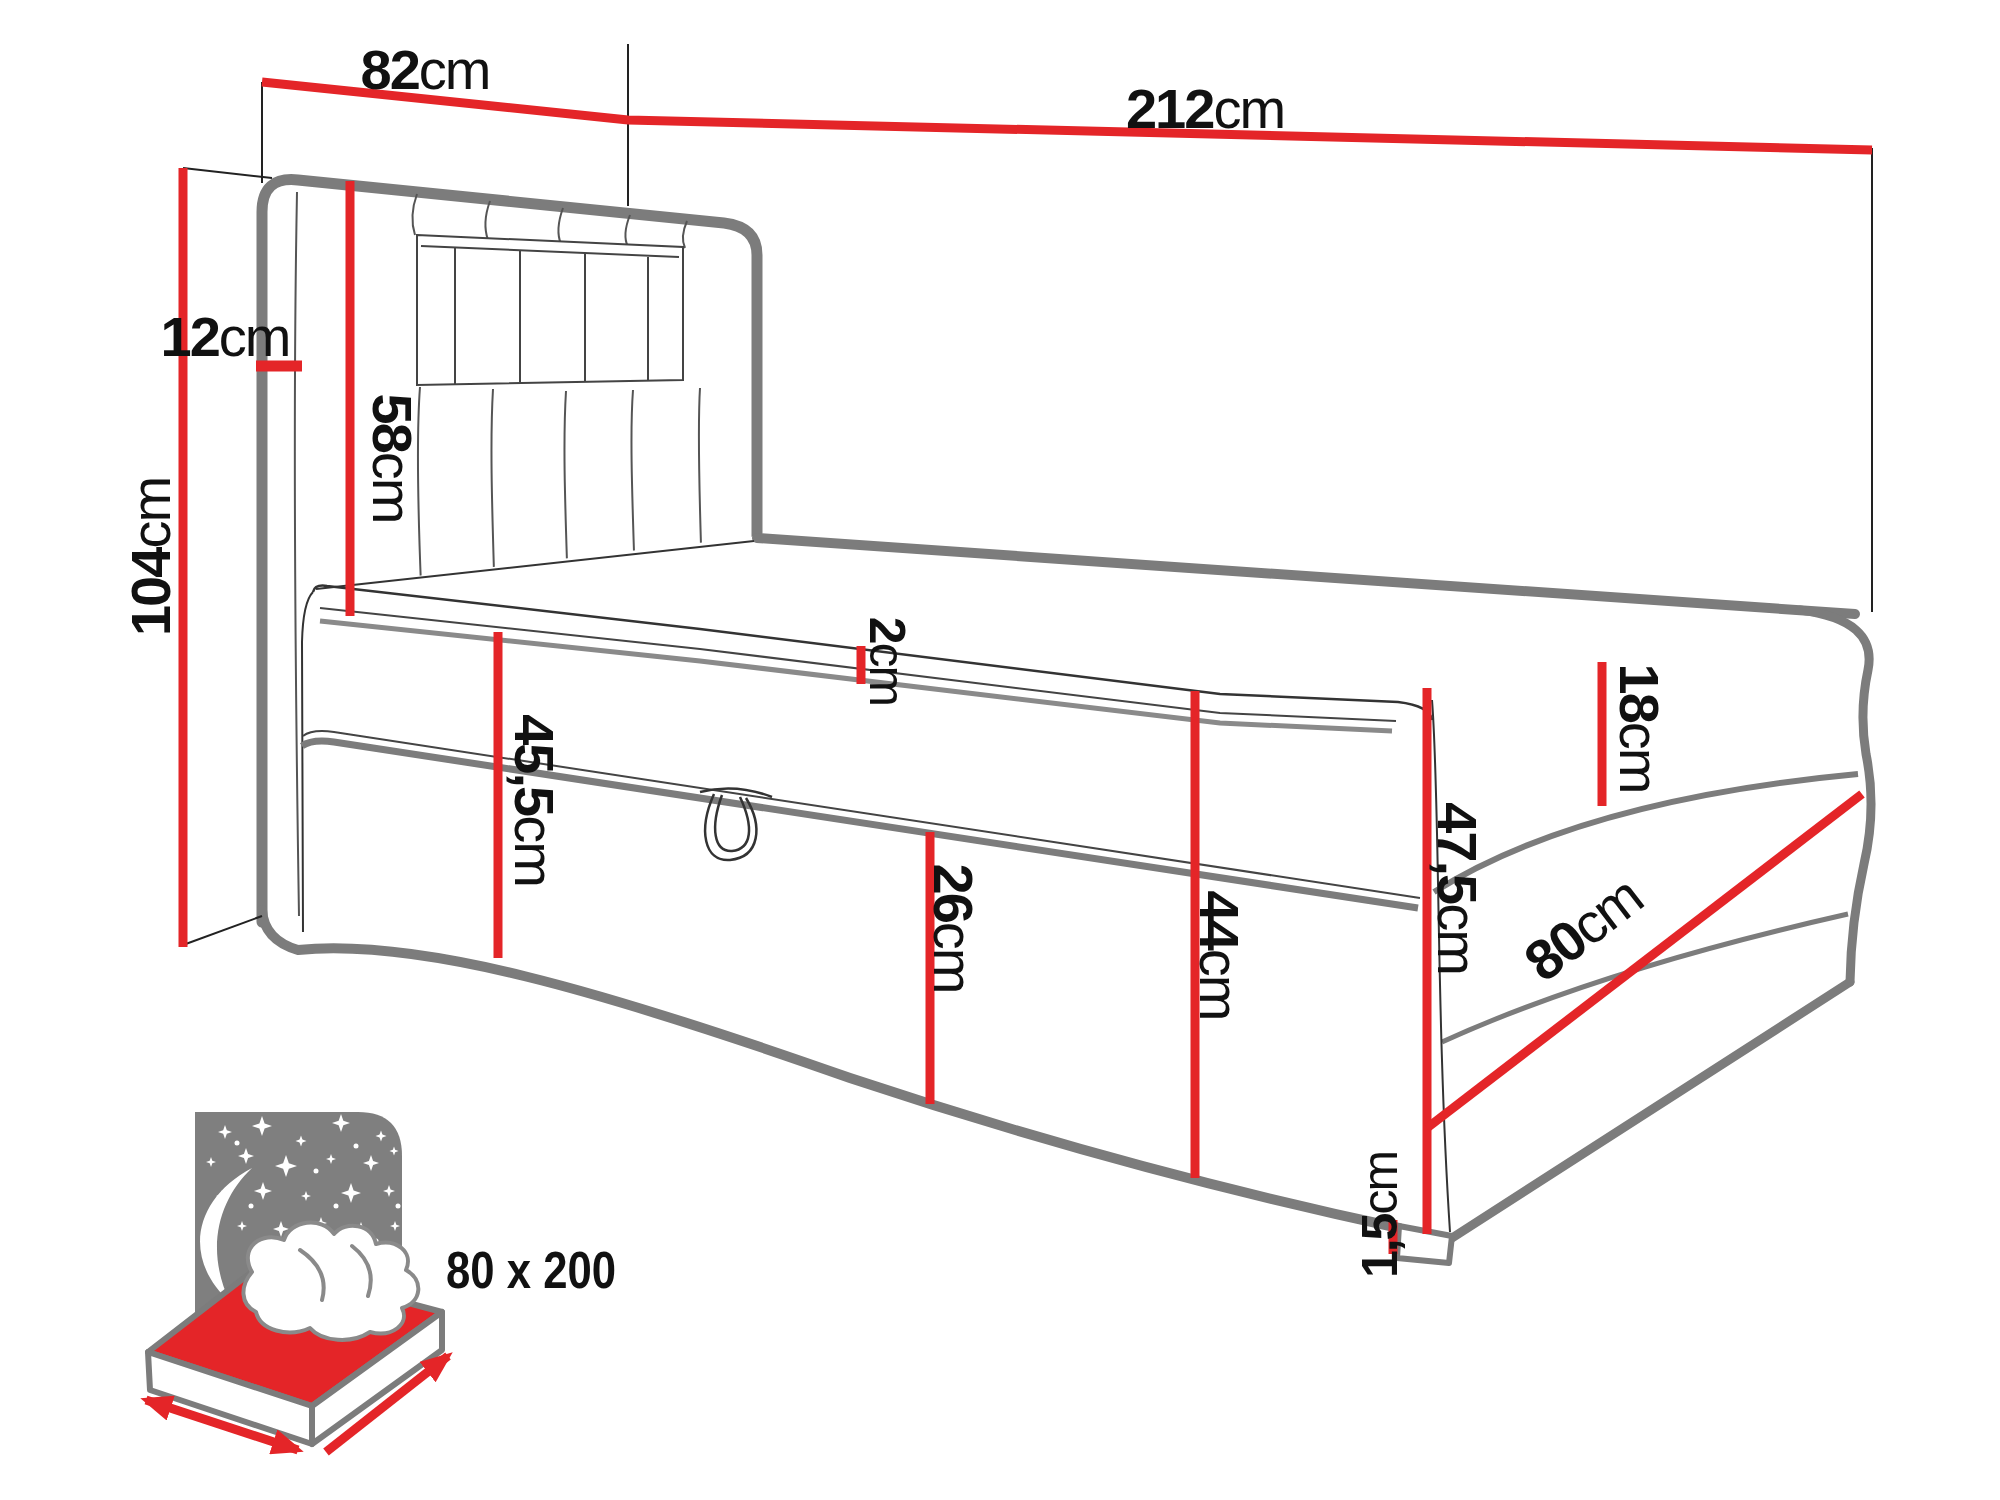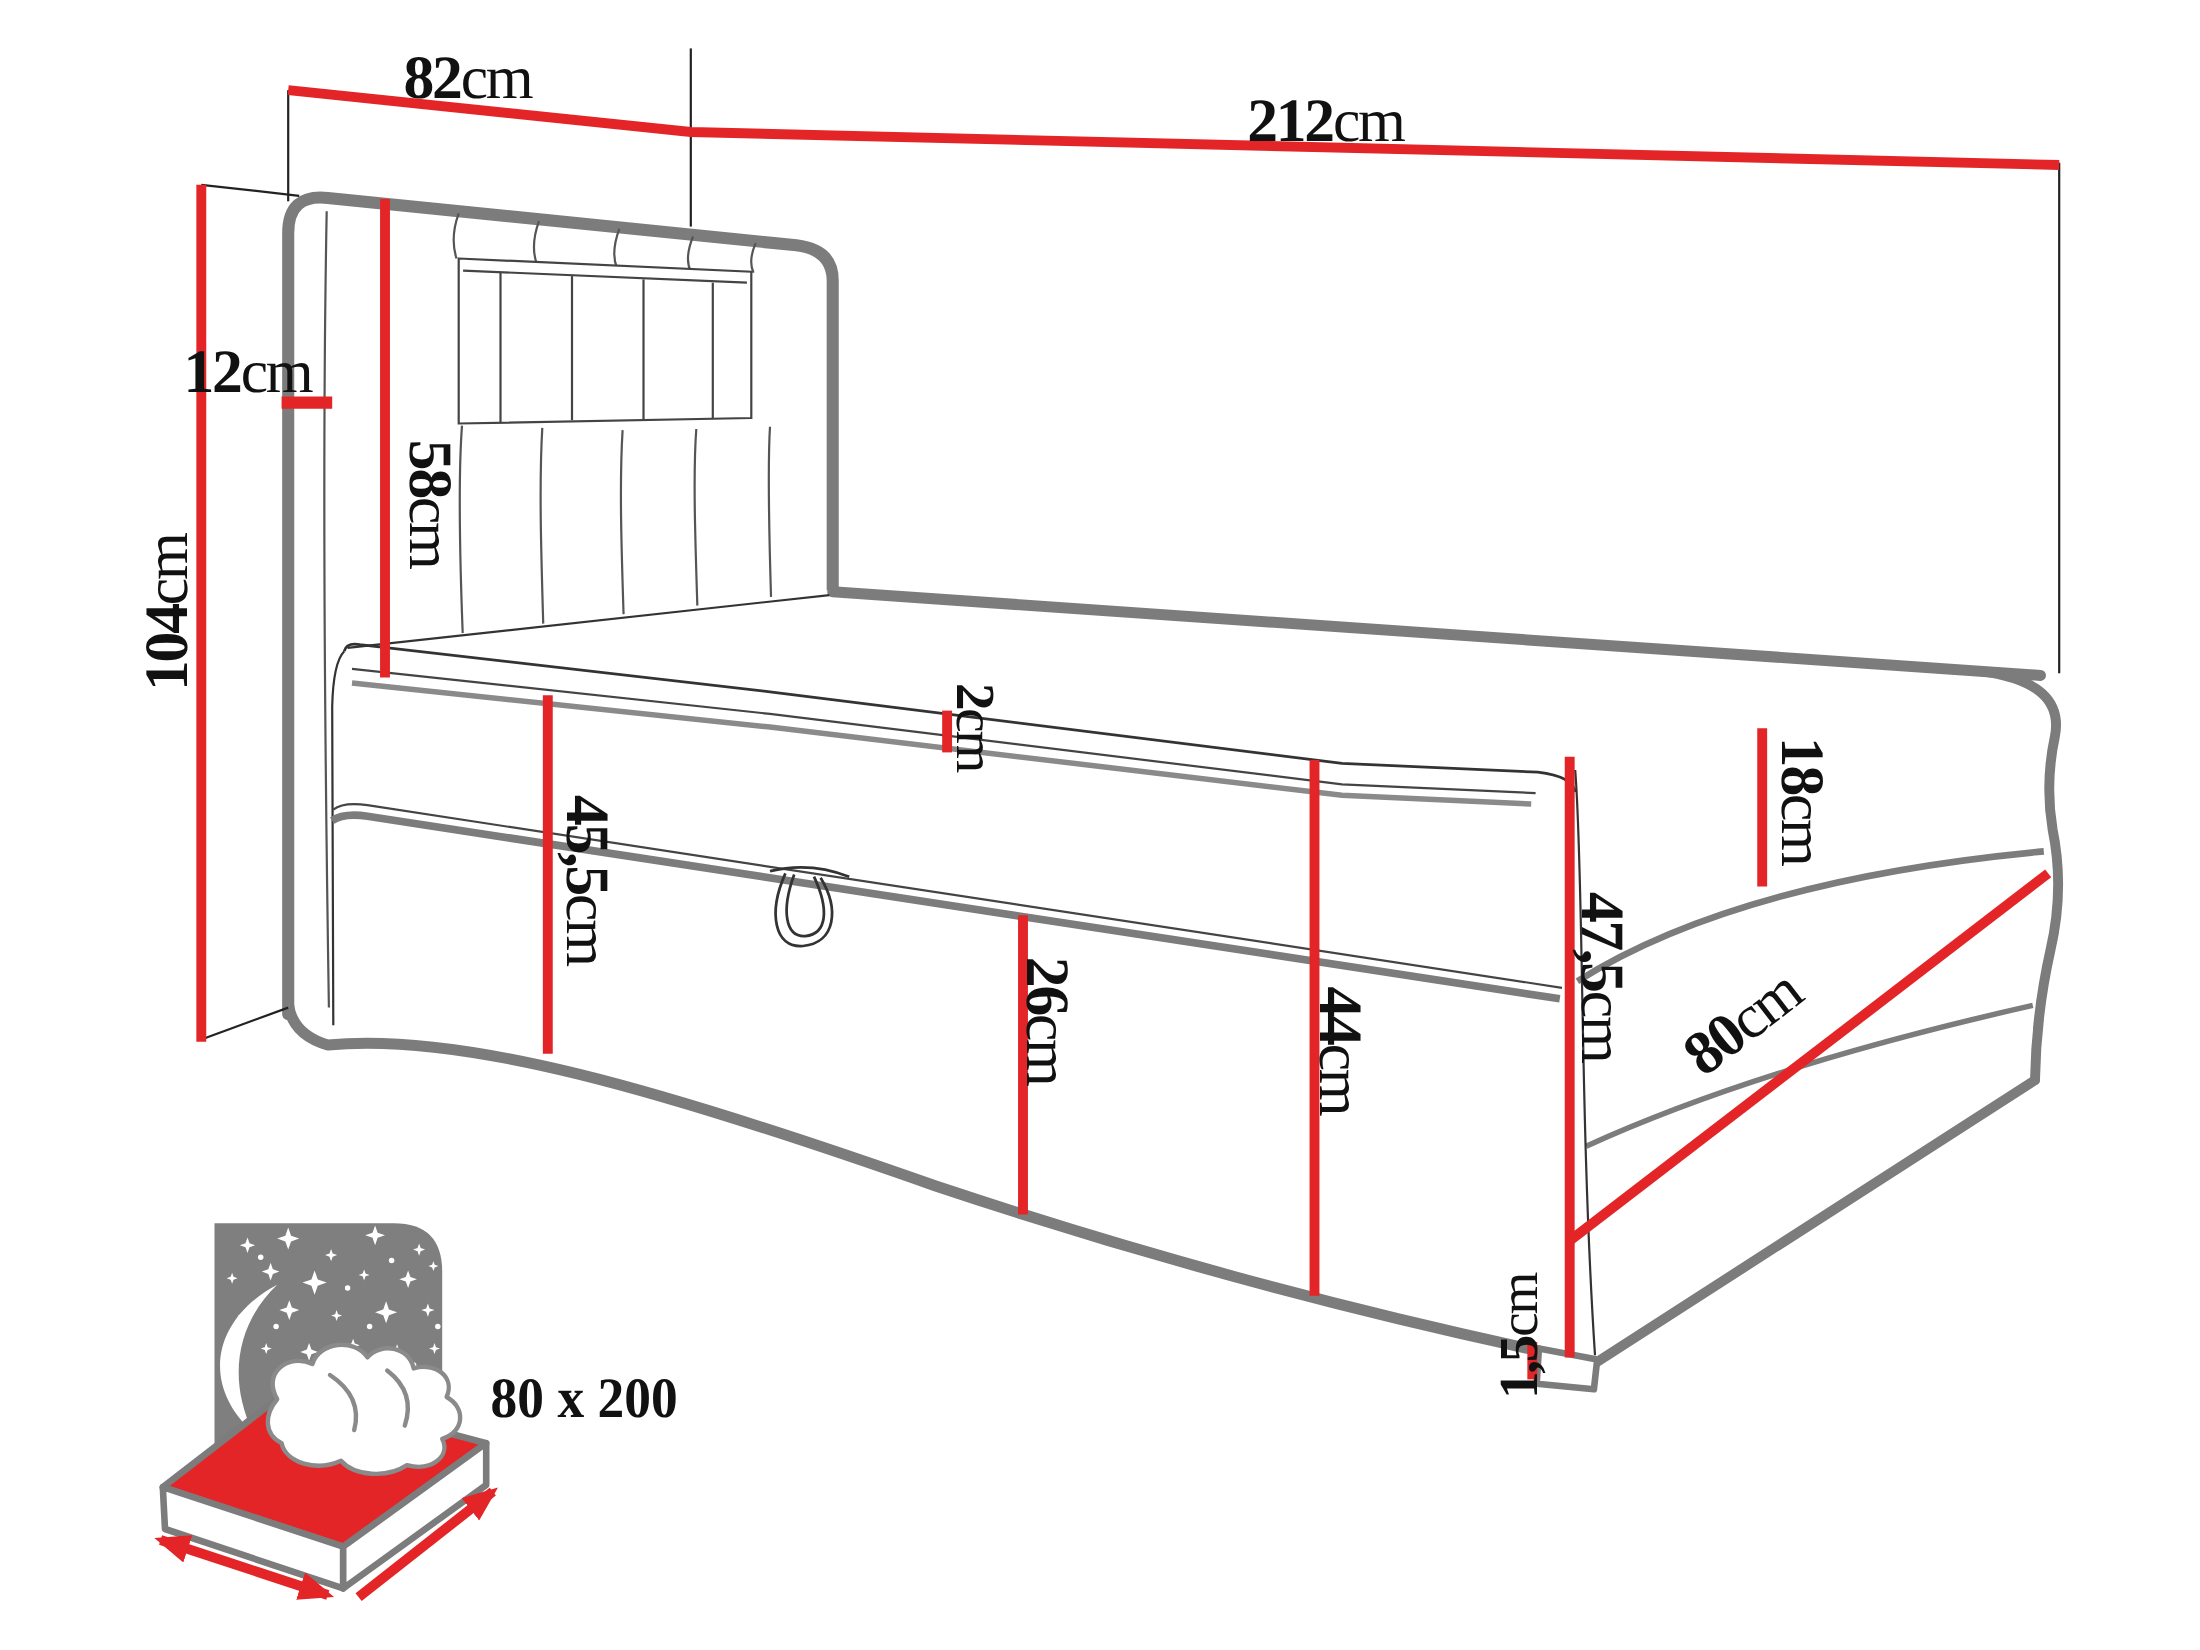--- a/index.html
+++ b/index.html
@@ -1,17 +1,17 @@
 <!DOCTYPE html>
 <html><head>
 <meta charset="utf-8">
 <style>
   html,body{margin:0;padding:0;background:#ffffff;}
   .stage{width:2000px;height:1500px;position:relative;background:#ffffff;overflow:hidden;
-         font-family:Liberation Serif, serif;}
+         font-family:Liberation Sans, sans-serif;}
   svg{display:block;}
   text{fill:#111111;}
   .num{font-weight:700;letter-spacing:-2px;}
   .unit{font-weight:400;letter-spacing:-2px;}
   .dim-label{font-size:56px;}
   .dim-label-sm{font-size:50px;}
   .size-badge{font-weight:700;}
 </style>
 </head>
 <body>

